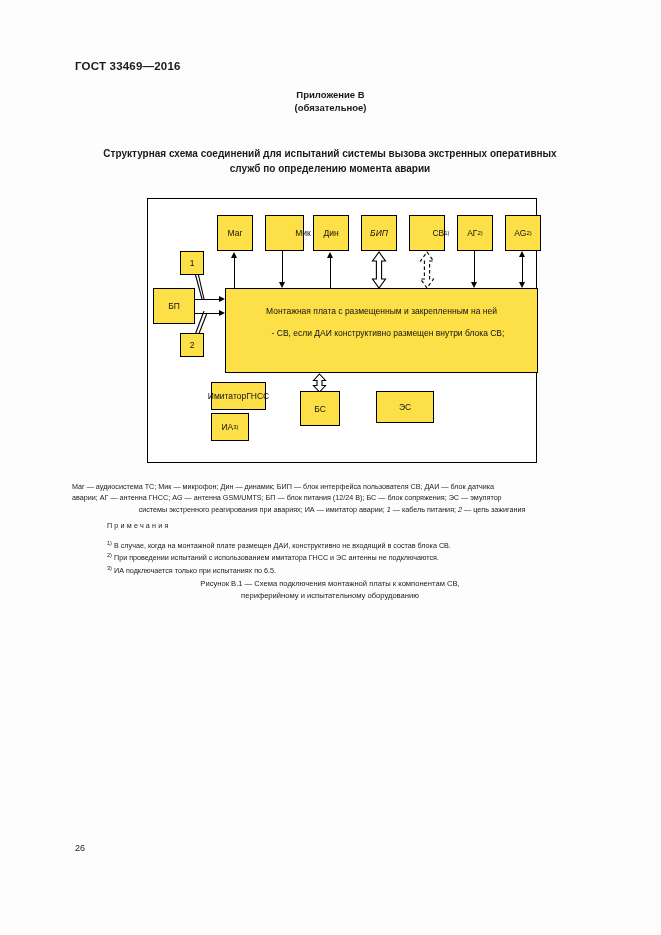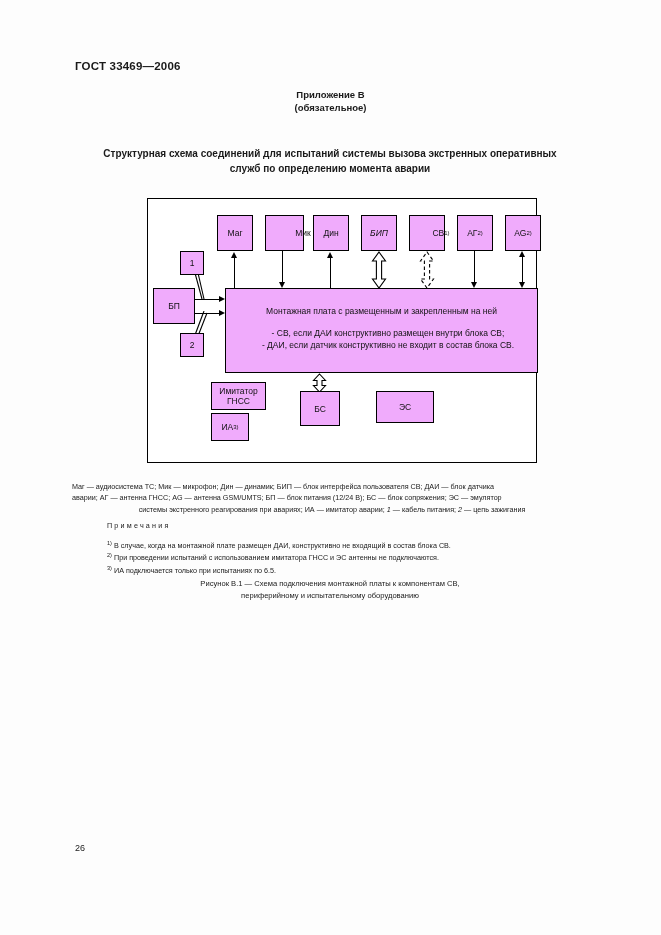--- a/index.html
+++ b/index.html
@@ -64,21 +64,21 @@
     width: 390px;
     height: 265px;
     border: 1.1px solid #000;
     box-sizing: border-box;
     background: #fff;
   }
   .node {
     position: absolute;
     border: 1.1px solid #000;
     box-sizing: border-box;
-    background: #f0abfc;
+    background: #fde047;
     display: flex;
     align-items: center;
     justify-content: center;
     text-align: center;
     font-size: 8.5px;
     line-height: 10px;
     color: #111;
   }
   .node sup {
     font-size: 6px;
@@ -116,21 +116,21 @@
   }
   .board-list {
     font-size: 8.5px;
     line-height: 12px;
     padding-left: 13px;
     padding-top: 10px;
   }
 
   
   .n-gnss { left: 63px;  top: 183px; width: 55px; height: 28px;
-            flex-direction: column; }
+            flex-direction: row; }
   .n-ia   { left: 63px;  top: 214px; width: 38px; height: 28px; }
   .n-bs   { left: 152px; top: 192px; width: 40px; height: 35px; }
   .n-es   { left: 228px; top: 192px; width: 58px; height: 32px; }
 
   
   .conn { position: absolute; background: #000; }
   .vline { width: 1.1px; }
   .hline { height: 1.1px; }
 
   
@@ -211,21 +211,21 @@
     left: 75px;
     top: 843px;
     font-size: 9px;
   }
 </style>
 </head>
 <body>
 
 <div class="page">
 
-  <div class="gost-header">ГОСТ 33469—2006</div>
+  <div class="gost-header">ГОСТ 33469—2016</div>
 
   <div class="appendix">
     <div>Приложение В</div>
     <div>(обязательное)</div>
   </div>
 
   <div class="doc-title">
     <div>Структурная схема соединений для испытаний системы вызова экстренных оперативных</div>
     <div>служб по определению момента аварии</div>
   </div>
@@ -309,21 +309,20 @@
     <div class="node n-c2">
       <span>2</span>
     </div>
 
     <div class="node n-board">
       <div class="board-head">
         <div>Монтажная плата с размещенным и закрепленным на ней</div>
       </div>
       <div class="board-list">
         <div>- СВ, если ДАИ конструктивно размещен внутри блока СВ;</div>
-        <div>- ДАИ, если датчик конструктивно не входит в состав блока СВ.</div>
       </div>
     </div>
 
     <div class="node n-gnss">
       <span>Имитатор</span>
       <span>ГНСС</span>
     </div>
     <div class="node n-ia">
       <span>ИА</span>
         <sup>3)</sup>

